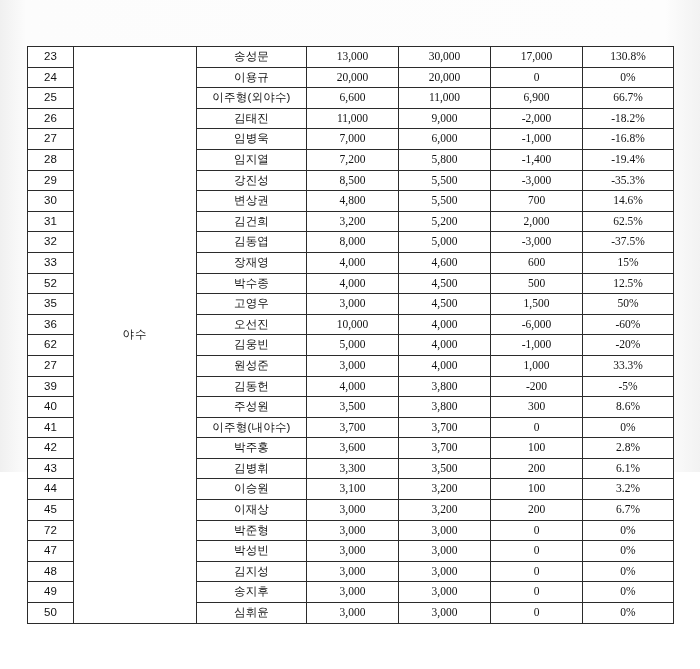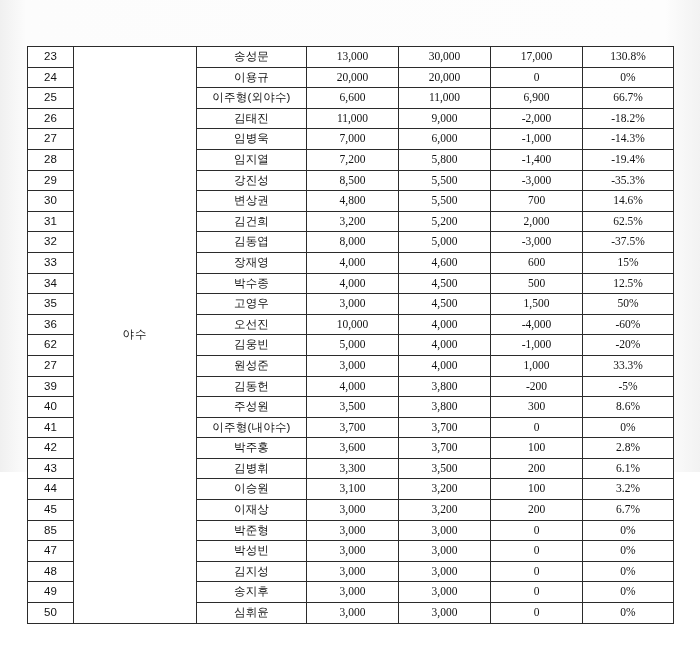--- a/index.html
+++ b/index.html
@@ -132,21 +132,21 @@
             <td class="num">9,000</td>
             <td class="num">-2,000</td>
             <td class="rate">-18.2%</td>
           </tr>
           <tr>
             <td class="no">27</td>
             <td class="name">임병욱</td>
             <td class="num">7,000</td>
             <td class="num">6,000</td>
             <td class="num">-1,000</td>
-            <td class="rate">-14.3%</td>
+            <td class="rate">-16.8%</td>
           </tr>
           <tr>
             <td class="no">28</td>
             <td class="name">임지열</td>
             <td class="num">7,200</td>
             <td class="num">5,800</td>
             <td class="num">-1,400</td>
             <td class="rate">-19.4%</td>
           </tr>
           <tr>
@@ -183,41 +183,41 @@
           </tr>
           <tr>
             <td class="no">33</td>
             <td class="name">장재영</td>
             <td class="num">4,000</td>
             <td class="num">4,600</td>
             <td class="num">600</td>
             <td class="rate">15%</td>
           </tr>
           <tr>
-            <td class="no">34</td>
+            <td class="no">52</td>
             <td class="name">박수종</td>
             <td class="num">4,000</td>
             <td class="num">4,500</td>
             <td class="num">500</td>
             <td class="rate">12.5%</td>
           </tr>
           <tr>
             <td class="no">35</td>
             <td class="name">고영우</td>
             <td class="num">3,000</td>
             <td class="num">4,500</td>
             <td class="num">1,500</td>
             <td class="rate">50%</td>
           </tr>
           <tr>
             <td class="no">36</td>
             <td class="name">오선진</td>
             <td class="num">10,000</td>
             <td class="num">4,000</td>
-            <td class="num">-4,000</td>
+            <td class="num">-6,000</td>
             <td class="rate">-60%</td>
           </tr>
           <tr>
             <td class="no">62</td>
             <td class="name">김웅빈</td>
             <td class="num">5,000</td>
             <td class="num">4,000</td>
             <td class="num">-1,000</td>
             <td class="rate">-20%</td>
           </tr>
@@ -279,21 +279,21 @@
           </tr>
           <tr>
             <td class="no">45</td>
             <td class="name">이재상</td>
             <td class="num">3,000</td>
             <td class="num">3,200</td>
             <td class="num">200</td>
             <td class="rate">6.7%</td>
           </tr>
           <tr>
-            <td class="no">85</td>
+            <td class="no">72</td>
             <td class="name">박준형</td>
             <td class="num">3,000</td>
             <td class="num">3,000</td>
             <td class="num">0</td>
             <td class="rate">0%</td>
           </tr>
           <tr>
             <td class="no">47</td>
             <td class="name">박성빈</td>
             <td class="num">3,000</td>

